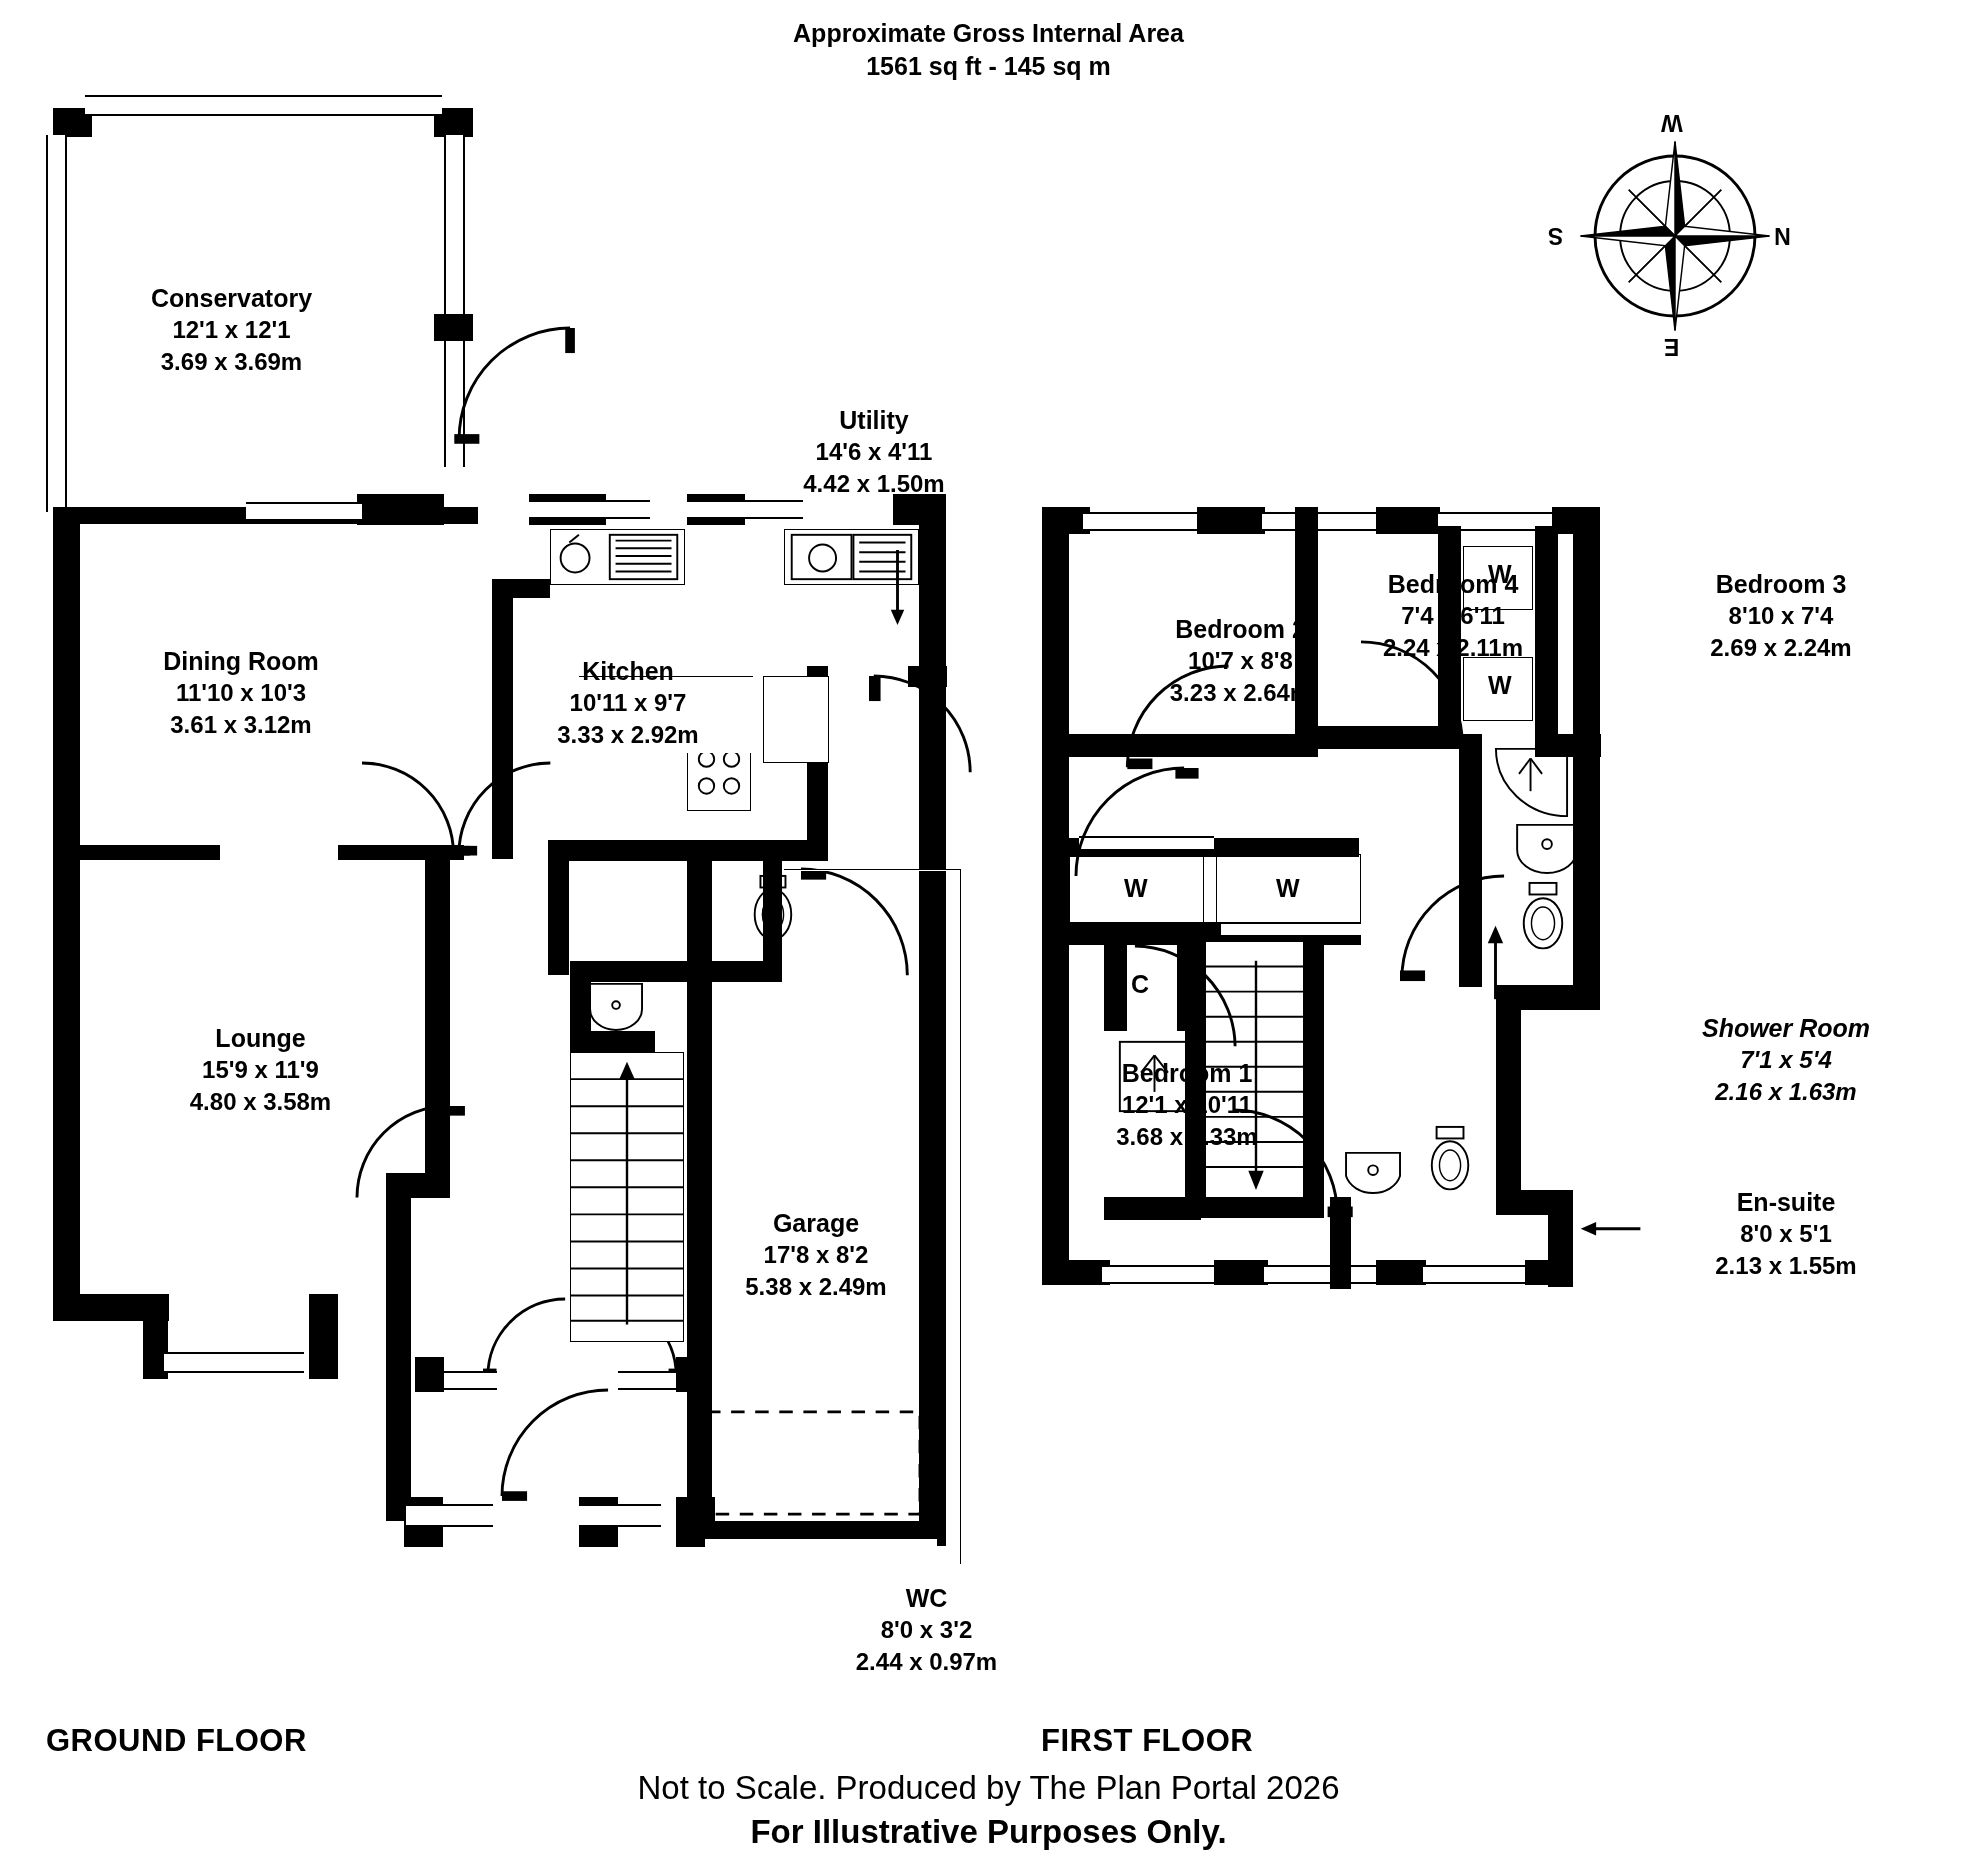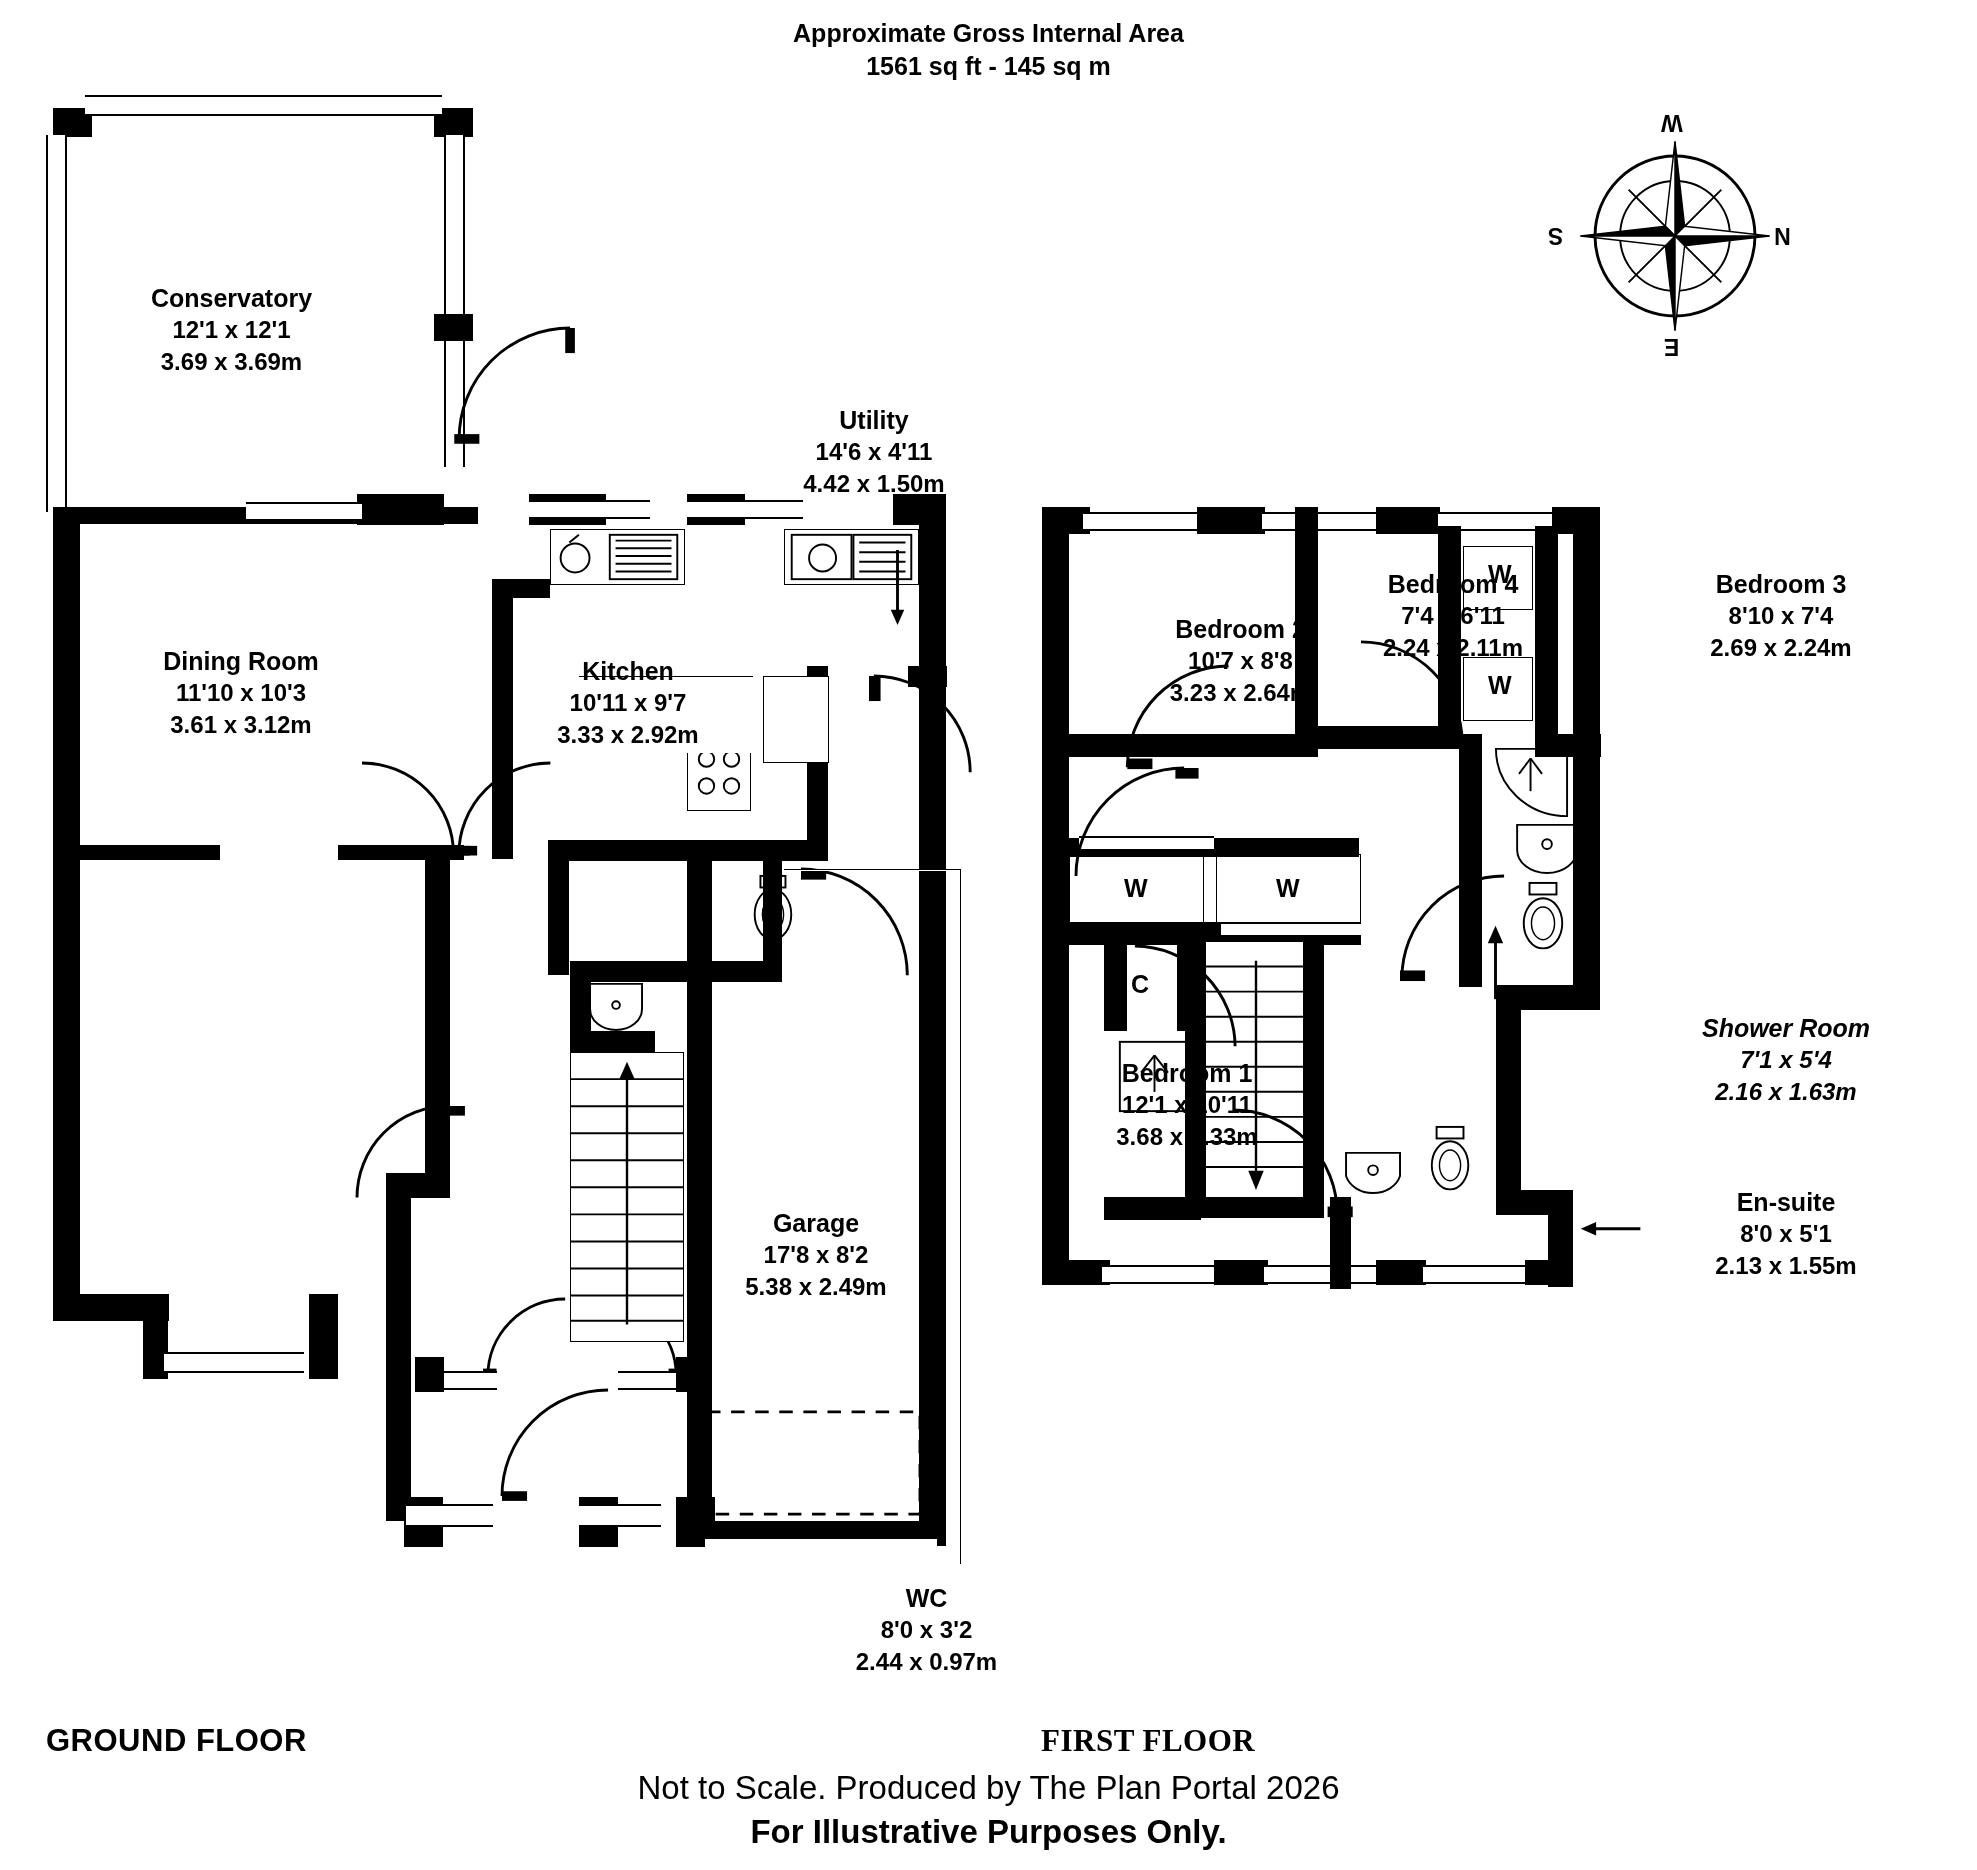--- a/index.html
+++ b/index.html
@@ -245,20 +245,25 @@
   <div class="roomlbl" style="left:483px;top:655px;width:290px;">
     <div class="nm">Kitchen</div>
     <div>10'11 x 9'7</div>
     <div>3.33 x 2.92m</div>
   </div>
   <div class="roomlbl" style="left:734px;top:404px;width:280px;">
     <div class="nm">Utility</div>
     <div>14'6 x 4'11</div>
     <div>4.42 x 1.50m</div>
   </div>
+  <div class="roomlbl" style="left:101px;top:1022px;width:319px;">
+    <div class="nm">Lounge</div>
+    <div>15'9 x 11'9</div>
+    <div>4.80 x 3.58m</div>
+  </div>
   <div class="roomlbl" style="left:676px;top:1207px;width:280px;">
     <div class="nm">Garage</div>
     <div>17'8 x 8'2</div>
     <div>5.38 x 2.49m</div>
   </div>
   <div class="roomlbl" style="left:801px;top:1582px;width:251px;">
     <div class="nm">WC</div>
     <div>8'0 x 3'2</div>
     <div>2.44 x 0.97m</div>
   </div>
@@ -426,17 +431,17 @@
     <div>2.13 x 1.55m</div>
   </div>
 
   <svg class="abs" style="left:550px;top:1221px;width:77px;height:19.3px;" viewBox="0 0 80 20" width="77" height="19.3">
     <line x1="70" y1="8" x2="20" y2="8" stroke="#000" stroke-width="3"></line>
     <polygon points="8,8 24,1 24,15" fill="#000"></polygon>
   </svg>
 </div>
 
 <div class="floorlbl" style="left:46px;top:1723px;">GROUND FLOOR</div>
-<div class="floorlbl" style="left:1041px;top:1723px;font-family:Liberation Serif, serif;">FIRST FLOOR</div>
+<div class="floorlbl" style="left:1041px;top:1723px;">FIRST FLOOR</div>
 
 <div class="foot1" style="top:1769px;left:0;text-align:center;">Not to Scale. Produced by The Plan Portal 2026</div>
 <div class="foot2" style="top:1813px;left:0;">For Illustrative Purposes Only.</div>
 
 
 </body></html>

